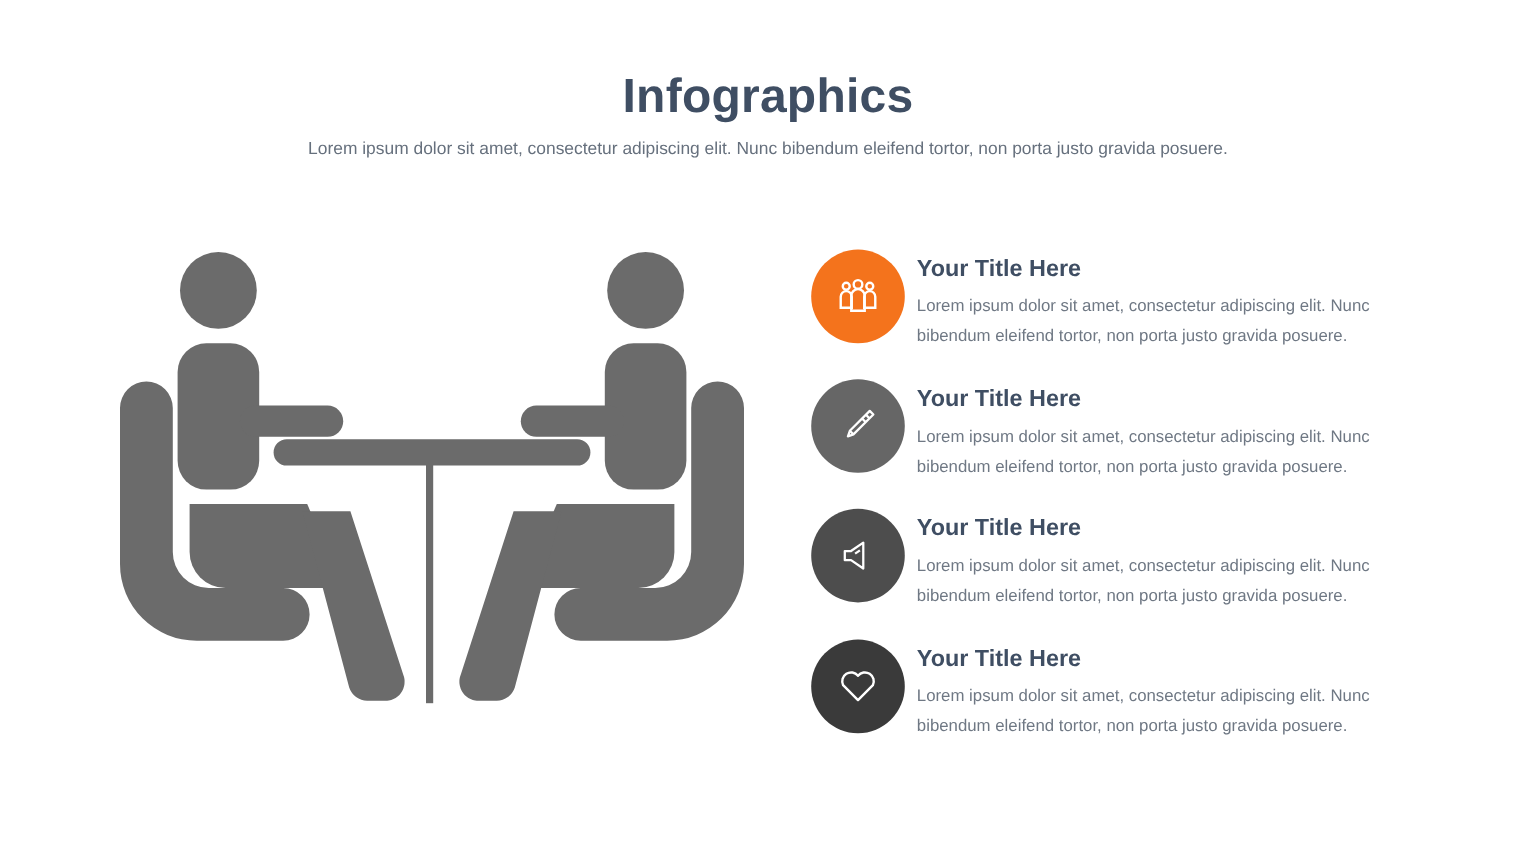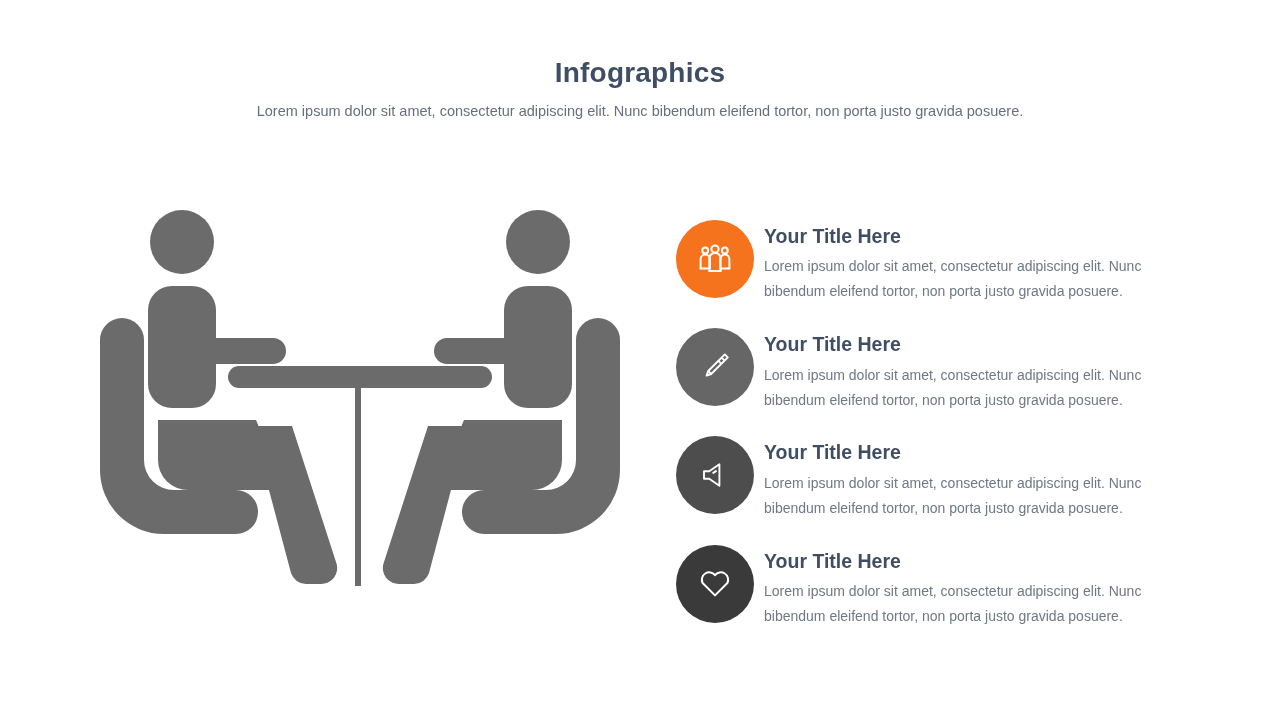--- a/index.html
+++ b/index.html
@@ -24,21 +24,21 @@
   
   .header {
     position: absolute;
     top: 58px;
     left: 0;
     width: 1280px;
     text-align: center;
   }
   .page-title {
     margin: 0;
-    font-size: 28px;
+    font-size: 40px;
     font-weight: bold;
     color: #3f4e63;
     letter-spacing: 0.2px;
     line-height: 1.1;
   }
   .page-subtitle {
     margin: 14px 0 0 0;
     font-size: 14.5px;
     color: #66707d;
     font-weight: normal;
@@ -56,21 +56,21 @@
   .illustration svg {
     display: block;
     width: 580px;
     height: 420px;
   }
 
   
   .item-list {
     position: absolute;
     left: 676px;
-    top: 220px;
+    top: 208px;
     width: 520px;
   }
   .list-item {
     position: relative;
     display: flex;
     align-items: flex-start;
     margin-bottom: 24px;
   }
   .list-item:last-child { margin-bottom: 0; }
 

